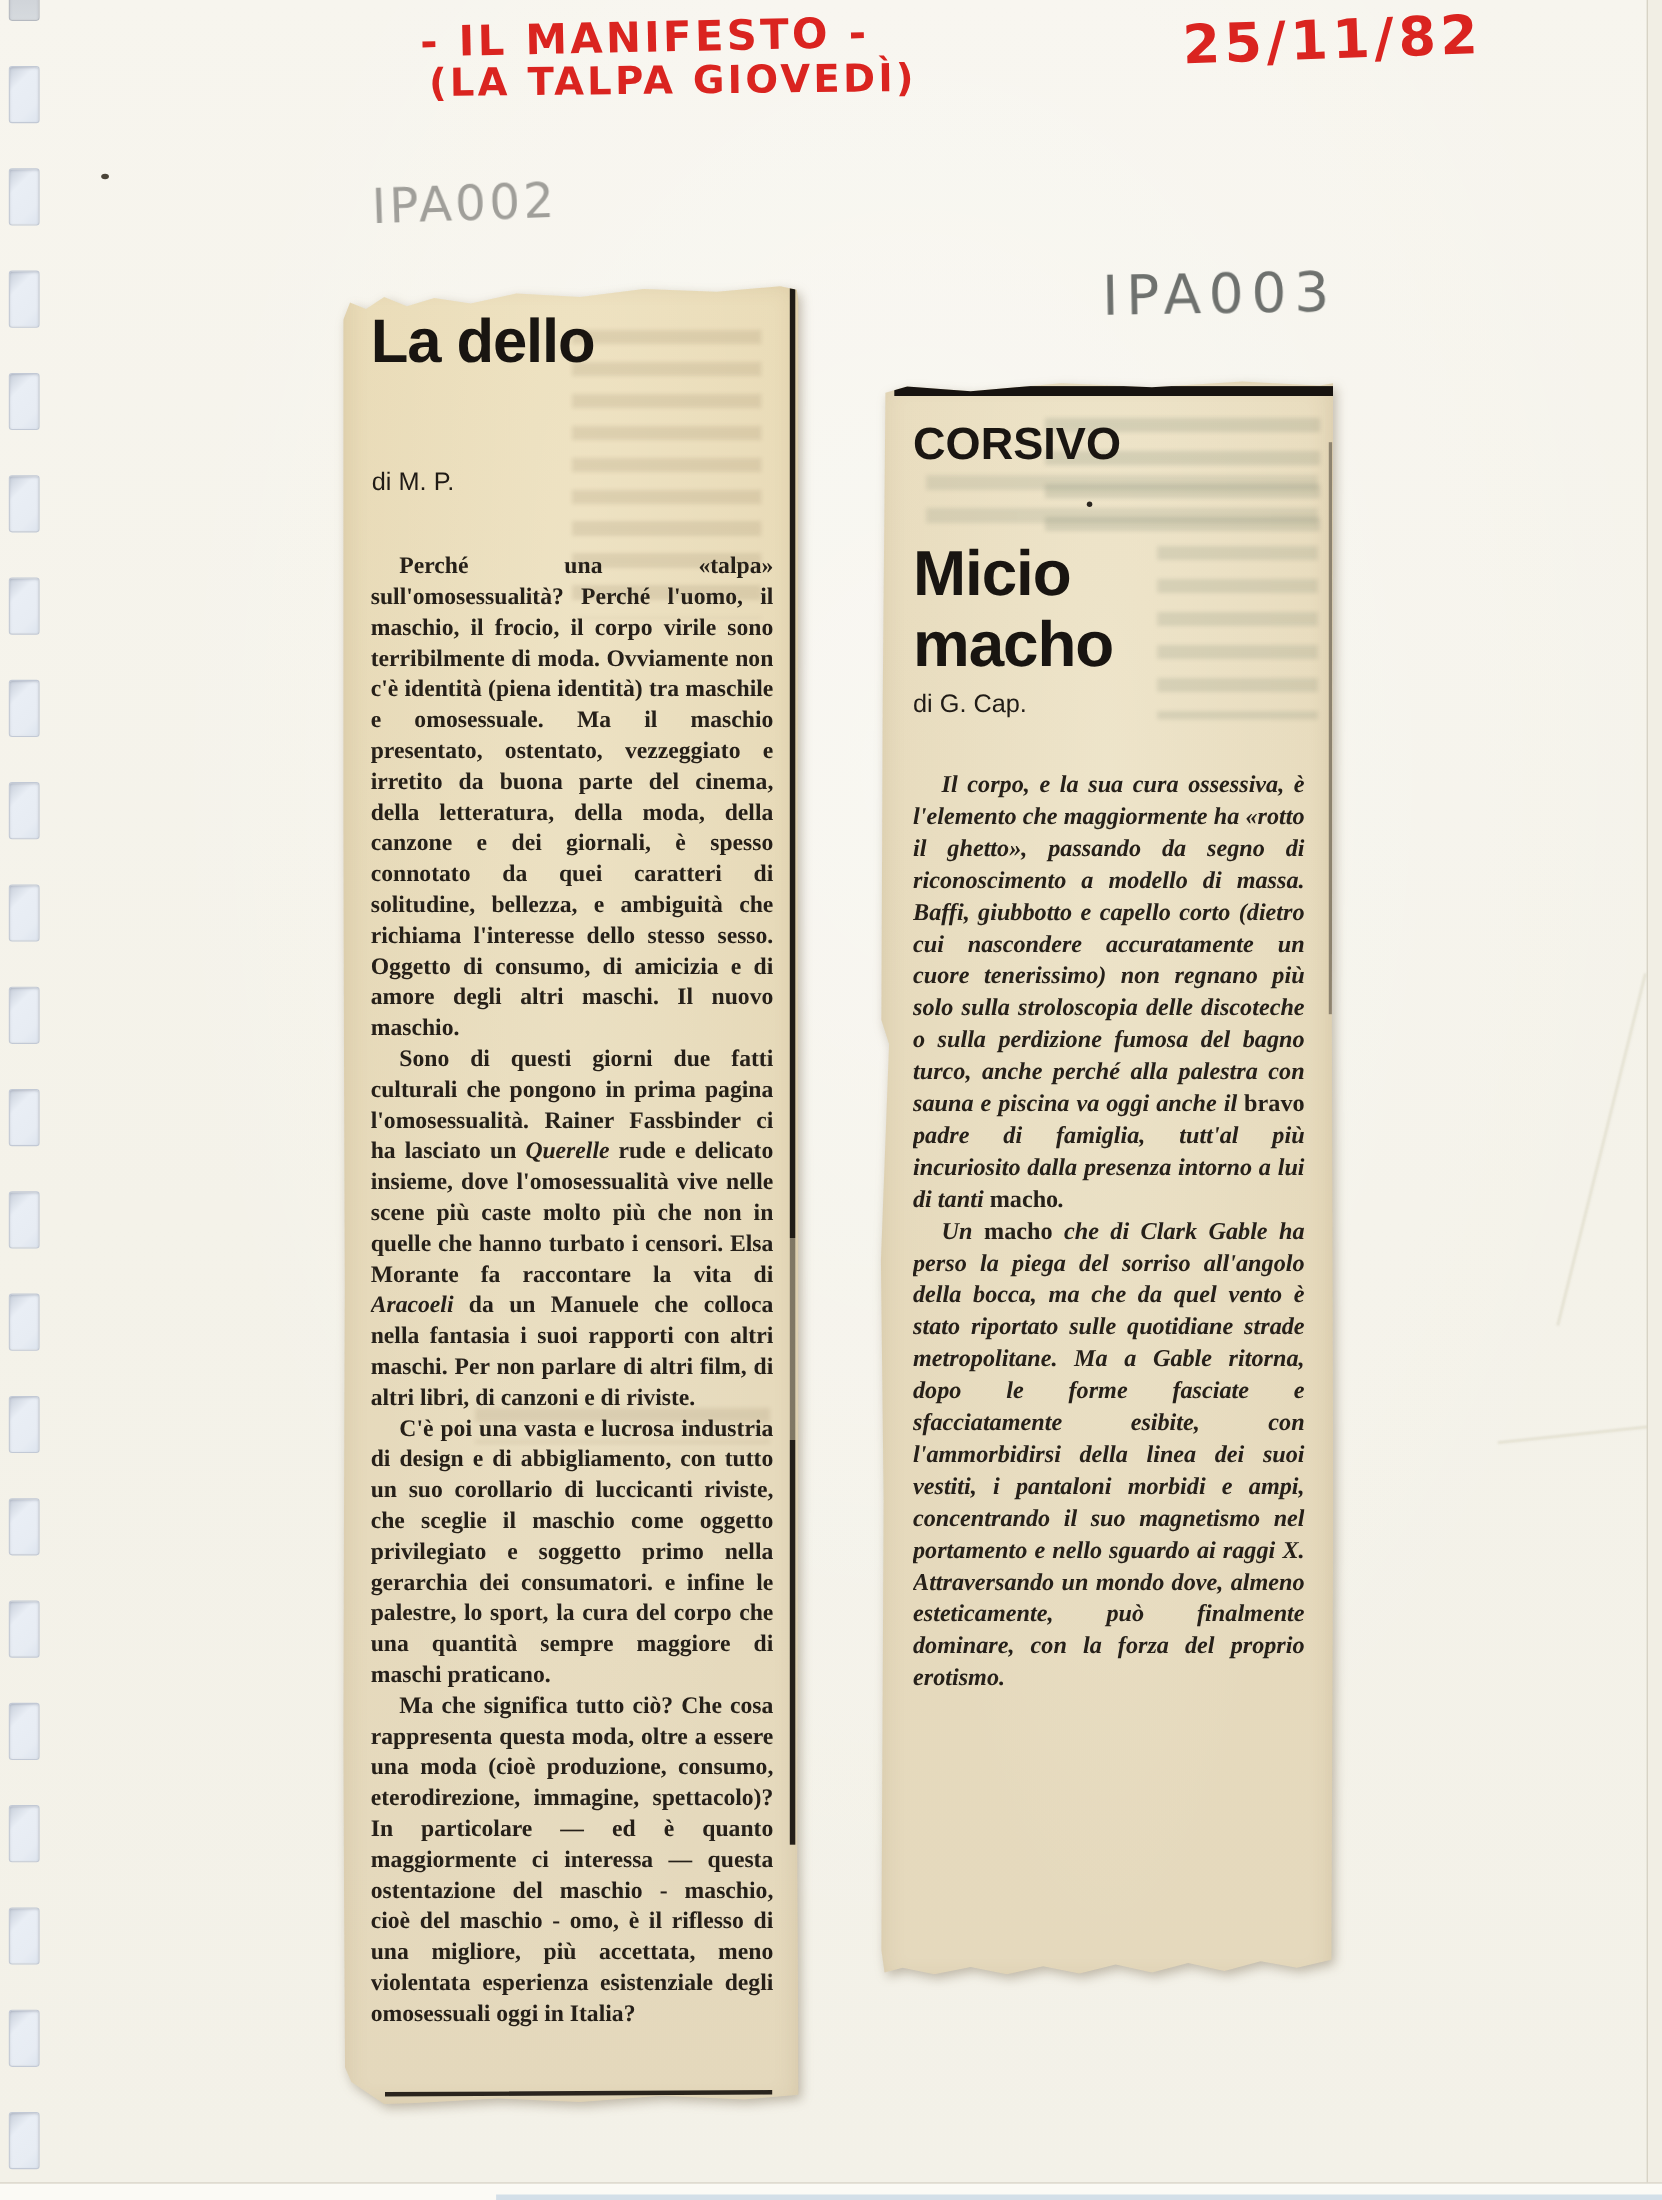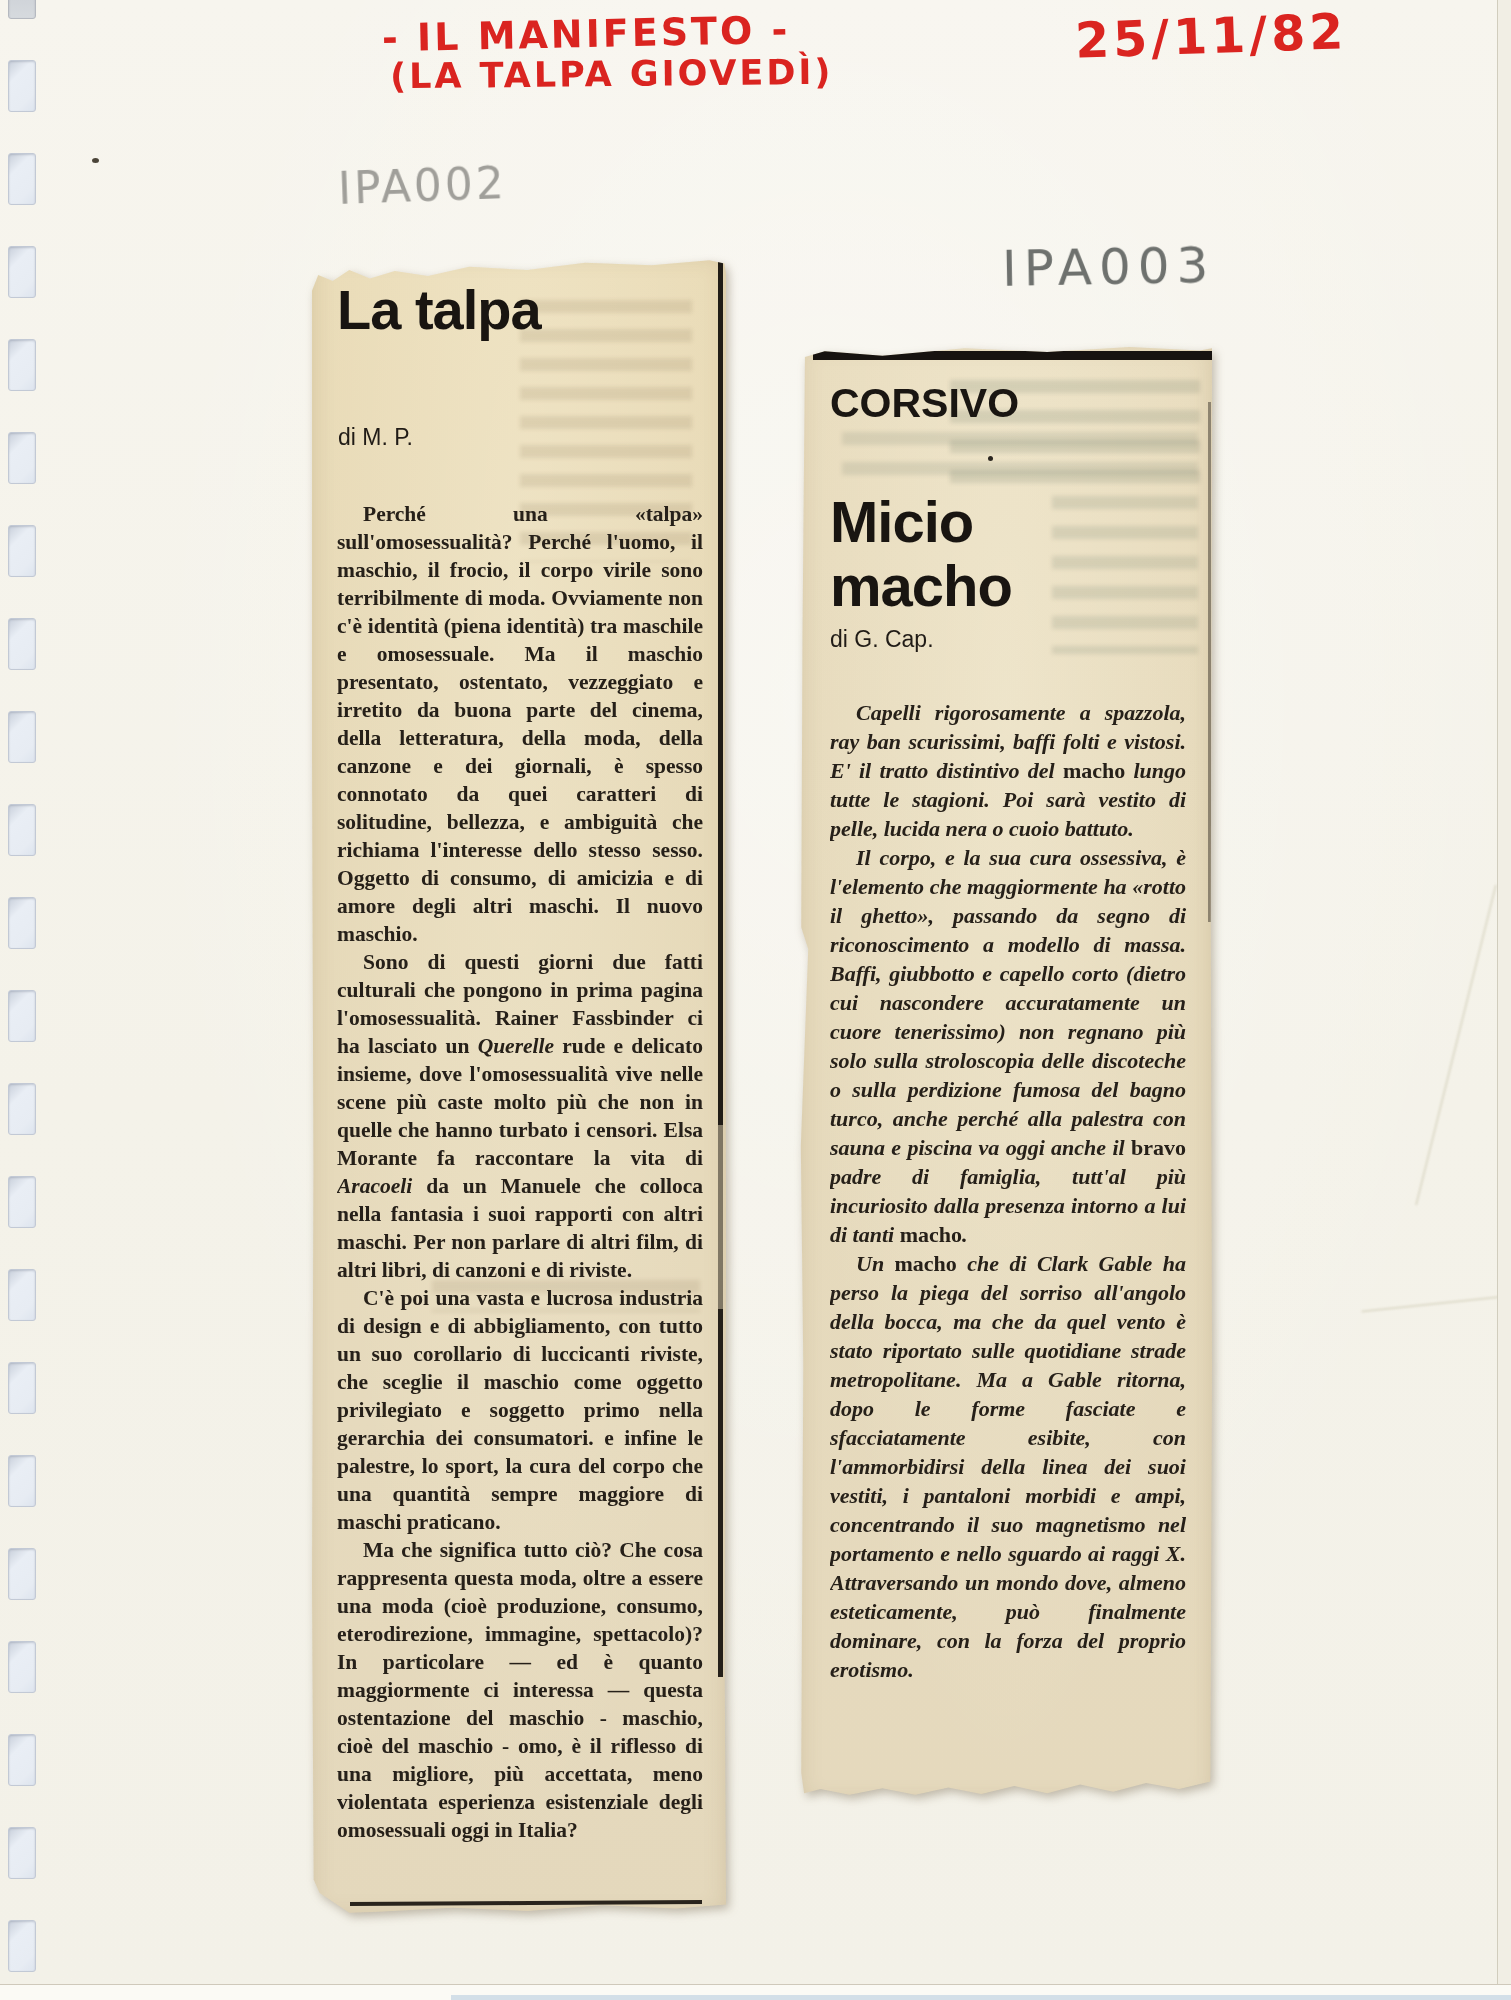--- a/index.html
+++ b/index.html
@@ -134,21 +134,21 @@
 
   <div class="pencil pencil-left">IPA002</div>
   <div class="pencil pencil-right">IPA003</div>
 
   <div class="clip-wrap left-wrap">
     <div class="clipping left-clipping">
       <div class="col-rule"></div>
       <div class="ghost ghost-brown" style="left:208px;top:44px;width:172px;height:262px;opacity:.55;"></div>
       <div class="ghost ghost-brown" style="left:120px;top:1024px;width:268px;height:32px;opacity:.5;"></div>
       <div class="headline left-headline">
-        <div>La talpa</div>
+        <div>La dello</div>
       </div>
       <div class="byline left-byline">di M. P.</div>
       <div class="article-body left-body">
           <p class="article-para"><span style="font-style: normal;">Perché una «talpa» sull'omosessualità? Perché l'uomo, il maschio, il frocio, il corpo virile sono terribilmente di moda. Ovviamente non c'è identità (piena identità) tra maschile e omosessuale. Ma il maschio presentato, ostentato, vezzeggiato e irretito da buona parte del cinema, della letteratura, della moda, della canzone e dei giornali, è spesso connotato da quei caratteri di solitudine, bellezza, e ambiguità che richiama l'interesse dello stesso sesso. Oggetto di consumo, di amicizia e di amore degli altri maschi. Il nuovo maschio.</span></p>
           <p class="article-para"><span style="font-style: normal;">Sono di questi giorni due fatti culturali che pongono in prima pagina l'omosessualità. Rainer Fassbinder ci ha lasciato un </span><span style="font-style: italic;">Querelle</span><span style="font-style: normal;"> rude e delicato insieme, dove l'omosessualità vive nelle scene più caste molto più che non in quelle che hanno turbato i censori. Elsa Morante fa raccontare la vita di </span><span style="font-style: italic;">Aracoeli</span><span style="font-style: normal;"> da un Manuele che colloca nella fantasia i suoi rapporti con altri maschi. Per non parlare di altri film, di altri libri, di canzoni e di riviste.</span></p>
           <p class="article-para"><span style="font-style: normal;">C'è poi una vasta e lucrosa industria di design e di abbigliamento, con tutto un suo corollario di luccicanti riviste, che sceglie il maschio come oggetto privilegiato e soggetto primo nella gerarchia dei consumatori. e infine le palestre, lo sport, la cura del corpo che una quantità sempre maggiore di maschi praticano.</span></p>
           <p class="article-para"><span style="font-style: normal;">Ma che significa tutto ciò? Che cosa rappresenta questa moda, oltre a essere una moda (cioè produzione, consumo, eterodirezione, immagine, spettacolo)? In particolare — ed è quanto maggiormente ci interessa — questa ostentazione del maschio - maschio, cioè del maschio - omo, è il riflesso di una migliore, più accettata, meno violentata esperienza esistenziale degli omosessuali oggi in Italia?</span></p>
         </div>
       <div class="bottom-rule"></div>
     </div>
@@ -162,21 +162,20 @@
       <div class="ghost ghost-green" style="left:42px;top:88px;width:356px;height:44px;opacity:.5;"></div>
       <div class="ghost ghost-green" style="left:252px;top:152px;width:146px;height:158px;opacity:.55;"></div>
       <div class="speck" style="left:188px;top:112px;width:5px;height:5px;background:#2b2620;"></div>
       <div class="kicker">CORSIVO</div>
       <div class="headline right-headline">
         <div>Micio</div>
         <div>macho</div>
       </div>
       <div class="byline right-byline">di G. Cap.</div>
       <div class="article-body right-body">
-          <p class="article-para"><span style="font-style: italic;">Capelli rigorosamente a spazzola, ray ban scurissimi, baffi folti e vistosi. E' il tratto distintivo del </span><span style="font-style: normal;">macho</span><span style="font-style: italic;"> lungo tutte le stagioni. Poi sarà vestito di pelle, lucida nera o cuoio battuto.</span></p>
           <p class="article-para"><span style="font-style: italic;">Il corpo, e la sua cura ossessiva, è l'elemento che maggiormente ha «rotto il ghetto», passando da segno di riconoscimento a modello di massa. Baffi, giubbotto e capello corto (dietro cui nascondere accuratamente un cuore tenerissimo) non regnano più solo sulla stroloscopia delle discoteche o sulla perdizione fumosa del bagno turco, anche perché alla palestra con sauna e piscina va oggi anche il </span><span style="font-style: normal;">bravo</span><span style="font-style: italic;"> padre di famiglia, tutt'al più incuriosito dalla presenza intorno a lui di tanti </span><span style="font-style: normal;">macho</span><span style="font-style: italic;">.</span></p>
           <p class="article-para"><span style="font-style: italic;">Un </span><span style="font-style: normal;">macho</span><span style="font-style: italic;"> che di Clark Gable ha perso la piega del sorriso all'angolo della bocca, ma che da quel vento è stato riportato sulle quotidiane strade metropolitane. Ma a Gable ritorna, dopo le forme fasciate e sfacciatamente esibite, con l'ammorbidirsi della linea dei suoi vestiti, i pantaloni morbidi e ampi, concentrando il suo magnetismo nel portamento e nello sguardo ai raggi X. Attraversando un mondo dove, almeno esteticamente, può finalmente dominare, con la forza del proprio erotismo.</span></p>
         </div>
     </div>
   </div>
 
   <div class="speck" style="left:92px;top:158px;width:7px;height:5px;background:#4a4438;"></div>
   <div class="crease c1"></div>
   <div class="crease c2"></div>
 

